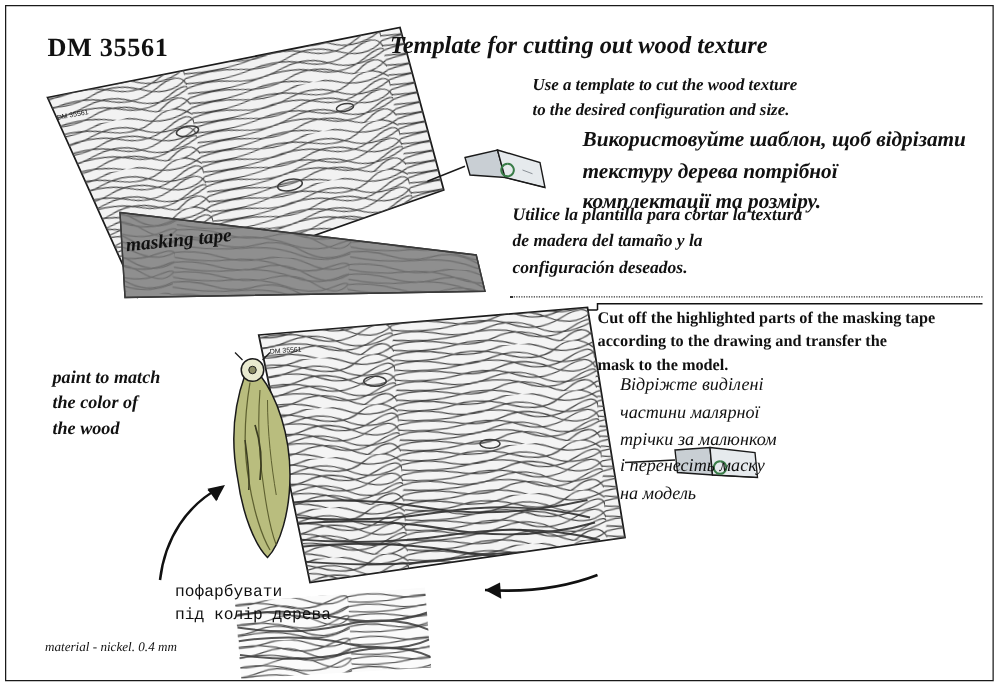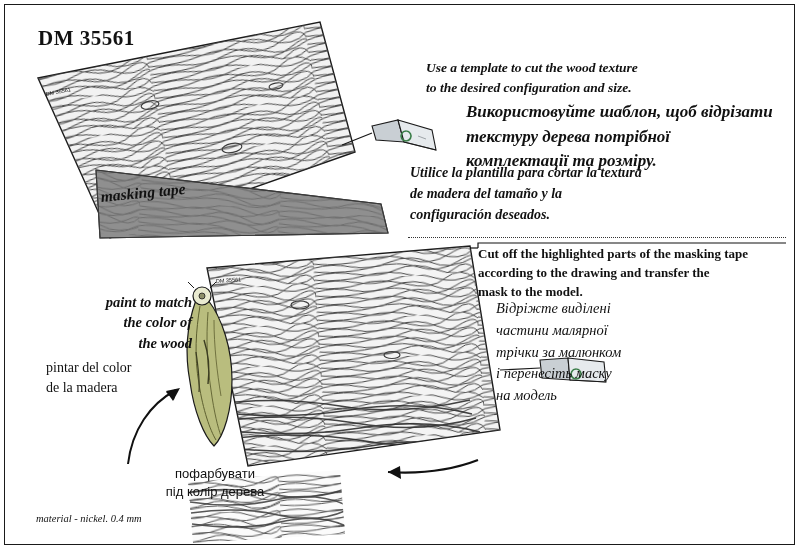--- a/index.html
+++ b/index.html
@@ -126,22 +126,21 @@
     font-size: 14px;
     line-height: 1.4;
     font-family: "Liberation Serif", serif;
   }
   .paint-ua {
     position: absolute;
     left: 140px; top: 465px;
     width: 150px;
     font-size: 13px;
     line-height: 1.35;
-    font-family: Liberation Sans, sans-serif;
-    text-align: center;
+    font-family: Liberation Mono, monospace;
   }
   .material-note {
     position: absolute;
     left: 36px; top: 513px;
     font-size: 10.5px;
     font-style: italic;
     font-family: "Liberation Serif", serif;
   }
   .masking-tape-label {
     position: absolute;
@@ -316,20 +315,21 @@
     </g>
 
     <g>
       <path d="M470 248 L478 248" stroke="#111" stroke-width="1.2"></path>
       <path d="M478 248 L478 243 L786 243" stroke="#111" stroke-width="1.2" fill="none"></path>
     </g>
   </svg>
 
   <div class="code">DM 35561</div>
 
+  <div class="main-title">Template for cutting out wood texture</div>
 
   <div class="en1" style="white-space: pre-line;">Use a template to cut the wood texture
 to the desired  configuration and size.</div>
   <div class="ua1" style="white-space: pre-line;">Використовуйте шаблон, щоб відрізати
 текстуру дерева потрібної
 комплектації та розміру.</div>
   <div class="es1" style="white-space: pre-line;">Utilice la plantilla para cortar la textura
 de madera del  tamaño y la
 configuración deseados.</div>
 
@@ -339,23 +339,21 @@
 according to the drawing and transfer the
 mask to the model.</div>
   <div class="ua2" style="white-space: pre-line;">Відріжте виділені
 частини малярної
 трічки за малюнком
 і перенесіть маску
 на модель</div>
 
   <div class="masking-tape-label">masking tape</div>
 
-  <div class="paint-note" style="white-space: pre-line; text-align: right;">paint to match
+  <div class="paint-note" style="white-space: pre-line;">paint to match
 the color of
 the wood</div>
-  <div class="paint-es" style="white-space: pre-line;">pintar del color
-de la madera</div>
   <div class="paint-ua" style="white-space: pre-line;">пофарбувати
 під колір дерева</div>
 
   <div class="material-note">material - nickel.  0.4 mm</div>
 
 </div>
 
 </body></html>

